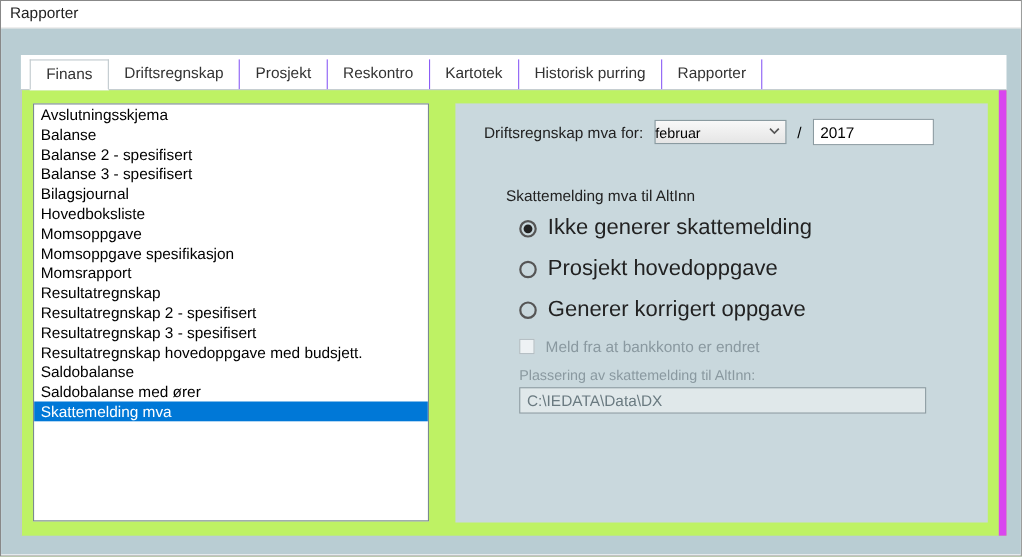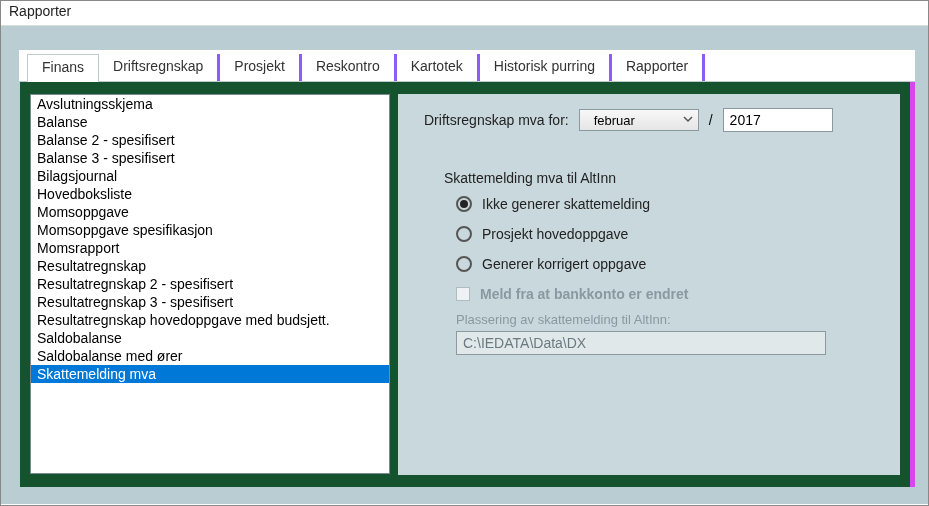--- a/index.html
+++ b/index.html
@@ -3,37 +3,37 @@
 <meta charset="utf-8">
 <style>
   * { box-sizing: border-box; font-family: "Segoe UI", Tahoma, sans-serif; }
   body { margin: 0; background: #b9cdd3; width: 929px; height: 506px; overflow: hidden; }
   .window { width: 929px; height: 506px; background: #ffffff; border: 1px solid #888; }
   .titlebar { background: #ffffff; padding: 2px 8px 6px 8px; font-size: 14px; color: #222; border-bottom: 1px solid #ddd;}
   .client { background: #b9cdd3; padding: 24px 0 0 18px; height: calc(100% - 26px); position: relative; }
   .tabstrip { display: flex; background: #ffffff; border-bottom: 1px solid #c0c9cd; padding-left: 8px; padding-top: 4px; width: 896px; }
   .tab { padding: 4px 14px 6px 14px; font-size: 14px; color: #333; cursor: pointer; }
   .tab.active { background: #ffffff; border: 1px solid #c0c9cd; border-bottom: 1px solid #fff; margin-bottom: -1px; }
-  .tab:not(.active) { border-right: 3px solid #8b5cf6; }
-  .tabpage { background: #14532d; width: 896px; height: 405px; display: flex; padding: 12px 10px; gap: 8px; border-left: 1px solid #c0c9cd; border-right: 5px solid #d946ef; }
+  .tab:not(.active) { border-right: 1px solid #8b5cf6; }
+  .tabpage { background: #bef264; width: 896px; height: 405px; display: flex; padding: 12px 10px; gap: 24px; border-left: 1px solid #c0c9cd; border-right: 7px solid #d946ef; }
   .listbox { width: 360px; height: 380px; border: 1px solid #7a8a90; background: #ffffff; overflow: auto; font-size: 14px; }
   .listitem { padding: 0 6px; line-height: 18px; cursor: pointer; white-space: nowrap; }
   .listitem.selected { background: #0078d7; color: #ffffff; }
   .rightpanel { flex: 1; background: #c9d8dd; padding: 14px 20px 20px 26px; position: relative; }
   .row { display: flex; align-items: center; gap: 10px; margin-bottom: 30px; }
   .lbl { font-size: 14px; color: #222; }
-  .combo { position: relative; width: 120px; height: 22px; background: linear-gradient(#f8f8f8,#e5e5e5); border: 1px solid #8a9aa0; display: flex; align-items: center; padding: 0 14px; font-size: 13px; }
+  .combo { position: relative; width: 120px; height: 22px; background: linear-gradient(#f8f8f8,#e5e5e5); border: 1px solid #8a9aa0; display: flex; align-items: center; padding: 0 0; font-size: 13px; }
   .combo .chev { position: absolute; right: 4px; top: 3px; }
   .slash { font-size: 14px; }
   .yearbox { width: 110px; height: 24px; border: 1px solid #8a9aa0; background: #ffffff; font-size: 14px; padding: 2px 6px; }
   .grouplabel { font-size: 14px; color: #222; margin-bottom: 10px; display:block;margin-top:38px; }
-  .radio-row { display: flex; align-items: center; gap: 10px; margin: 0 0 14px 12px; font-size: 14px; color: #222; }
+  .radio-row { display: flex; align-items: center; gap: 10px; margin: 0 0 14px 12px; font-size: 20px; color: #222; }
   .radio { width: 16px; height: 16px; border-radius: 50%; border: 2px solid #555; display: inline-block; position: relative; cursor: pointer; }
   .radio.sel::after { content: ""; position: absolute; width: 8px; height: 8px; border-radius: 50%; background: #222; top: 2px; left: 2px; }
-  .chk-row { display: flex; align-items: center; gap: 10px; margin: 6px 0 8px 12px; font-size: 14px; color: #8a99a0; font-weight: bold; }
+  .chk-row { display: flex; align-items: center; gap: 10px; margin: 6px 0 8px 12px; font-size: 14px; color: #8a99a0; }
   .chk { width: 14px; height: 14px; border: 1px solid #b0bbc0; background: #eef2f4; display:inline-block; }
   .disabled-label { font-size: 13px; color: #8a99a0; margin: 10px 0 4px 12px; display:block; }
   .pathbox { margin-left: 12px; width: 370px; height: 24px; border: 1px solid #8a9aa0; background: #e0e8ea; color: #6a7a80; font-size: 14px; padding: 2px 6px; }
   svg { display: block; }
 </style>
 </head>
 <body>
 
 <div class="window">
   <div class="titlebar">Rapporter</div>

